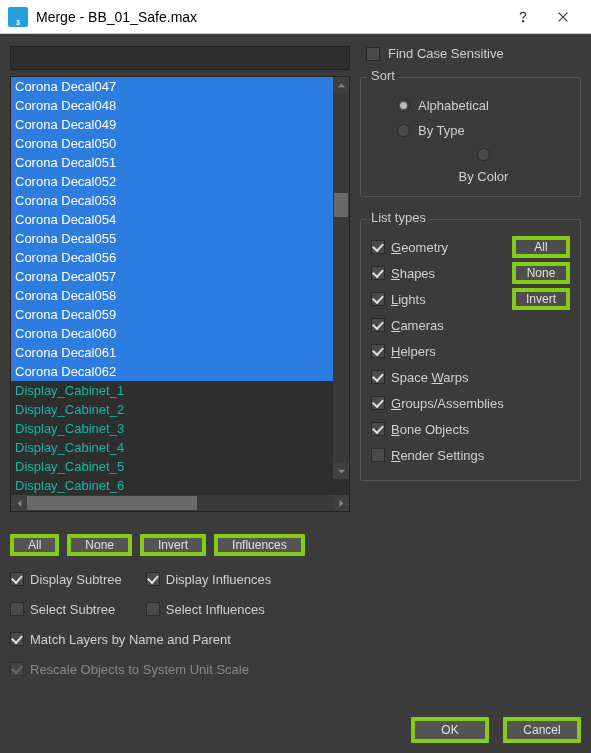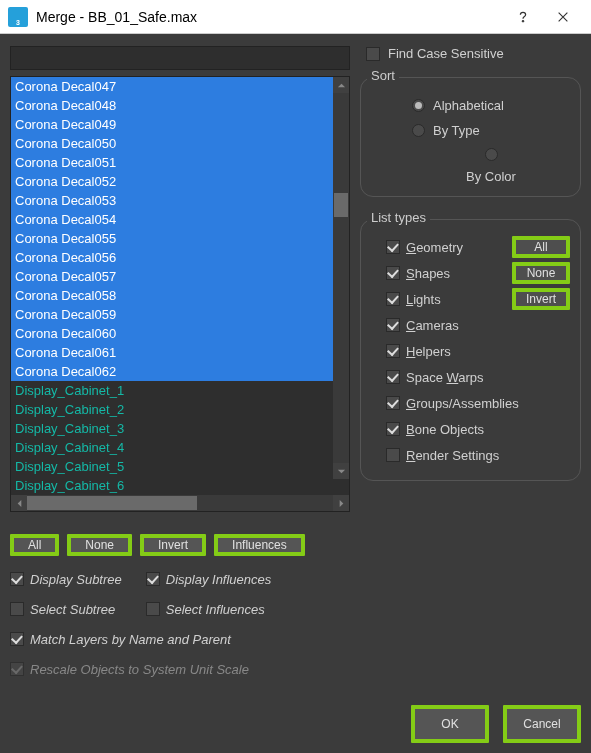--- a/index.html
+++ b/index.html
@@ -26,35 +26,35 @@
   .vscroll .thumb { position:absolute; left:1px; right:1px; background:#6a6a6a; }
   .hscroll { height:16px; background:#3a3a3a; display:flex; }
   .hscroll .arrow { width:16px; background:#404040; display:flex;align-items:center;justify-content:center;}
   .hscroll .arrow svg{ width:9px;height:9px; fill:#888;}
   .hscroll .track{ flex:1; position:relative;}
   .hscroll .thumb{ position:absolute; top:1px; bottom:1px; background:#6a6a6a; }
   .btn-row { display:flex; gap:8px; margin-top:22px; }
   .btn { background:#555; border:4px solid #84cc16; color:#e0e0e0; height:22px; padding:0 12px; font-size:12px; display:flex; align-items:center; justify-content:center; cursor:pointer; border-radius:1px;}
   .btn.small { height:22px; padding:0 14px; }
   .btn.side { height:22px; min-width:58px; padding:0 8px; background:#4e4e4e; }
-  .btn.big { height:38px; min-width:78px; }
+  .btn.big { height:26px; min-width:78px; }
   .check-row { display:flex; align-items:center; gap:6px; height:22px; margin-top:6px;}
   .chk { width:14px; height:14px; background:#4a4a4a; border:1px solid #2a2a2a; display:flex; align-items:center; justify-content:center; cursor:pointer; }
   .chk.on::after { content:""; width:8px; height:5px; border-left:2px solid #ddd; border-bottom:2px solid #ddd; transform:rotate(-48deg) translate(1px,-1px);}
   .chk.disabled { opacity:0.6; cursor:default;}
   .chk.on.disabled::after{ border-color:#888;}
   .radio { width:13px; height:13px; border-radius:50%; background:#4a4a4a; border:1px solid #2a2a2a; display:flex; align-items:center; justify-content:center; cursor:pointer;}
   .radio.on::after{ content:""; width:7px; height:7px; border-radius:50%; background:#bbb;}
-  .group { border:1px solid #555; border-radius:13px; padding:8px 10px 12px 25px; position:relative; margin-top:6px;}
+  .group { border:1px solid #555; border-radius:2px; padding:8px 10px 12px 10px; position:relative; margin-top:6px;}
   .group-title { position:absolute; top:-10px; left:6px; background:#3b3b3b; padding:0 4px; font-size:13px; color:#ccc;}
   .sort-opts { margin-left:26px; margin-top:12px; display:flex; flex-direction:column; gap:10px;}
   .type-row{ display:flex; align-items:center; gap:6px; height:26px; }
   .type-label{ flex:1; }
   .ulchar { text-decoration: underline; }
-  .bottom-checks { display:flex; flex-direction:column; gap:2px; margin-top:6px;font-style:italic;}
+  .bottom-checks { display:flex; flex-direction:column; gap:2px; margin-top:6px;}
   .check-grid { display:flex; gap:24px;}
   .check-grid .col{ display:flex; flex-direction:column; gap:2px;}
   .footer { display:flex; justify-content:flex-end; gap:14px; margin-top:auto; padding-top:10px;}
   .lbl { cursor:default; }
   .lbl.disabled{ color:#888; }
   .find-row{ display:flex; align-items:center; gap:8px; padding:0 0 4px 6px;}
 </style>
 </head>
 <body>
 

